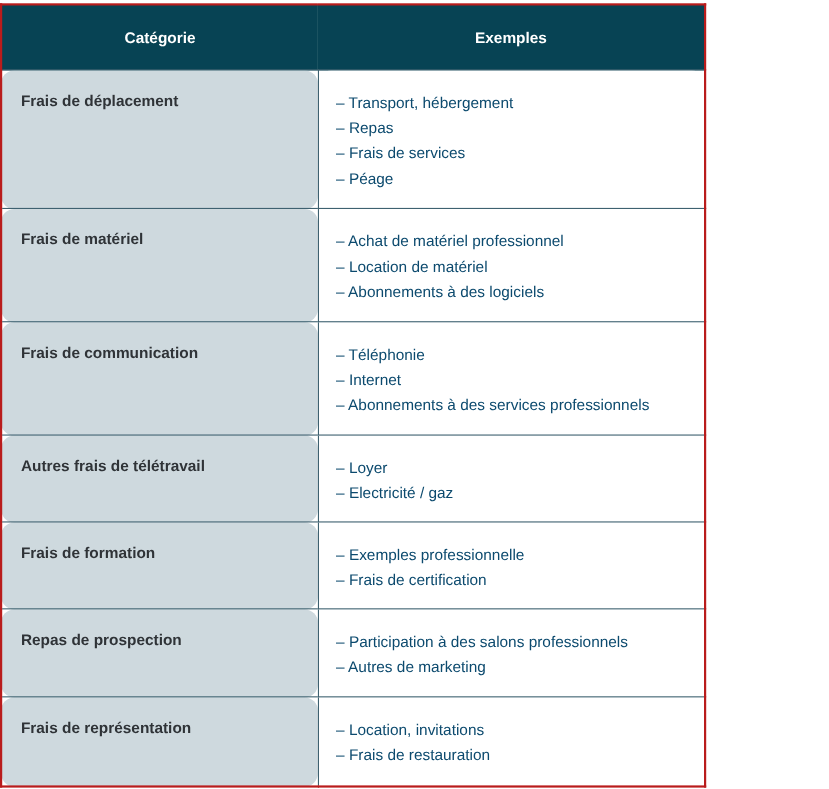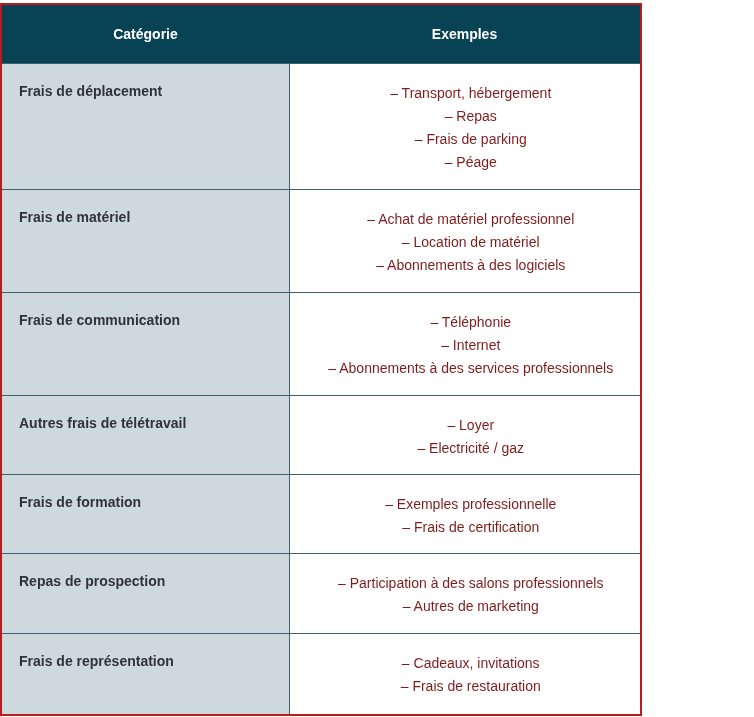--- a/index.html
+++ b/index.html
@@ -7,30 +7,29 @@
     .tbl {
       position: absolute; left: 0; top: 3px; width: 642px;
       border-collapse: collapse; table-layout: fixed;
       font-family: "Liberation Sans", sans-serif;
       border: 2px solid #b91c1c;
     }
     .tbl th {
       background: #074354; color: #ffffff; font-weight: bold; font-size: 14px;
       height: 58px; text-align: center; padding: 0;
     }
-    .tbl td { vertical-align: top; border-top: 1.5px solid #3e6170; }
+    .tbl td { vertical-align: top; border-top: 1.5px solid #3e6170; border-radius: 12px; }
     .tbl td.cat {
       width: 287px; background: #ced9de; color: #2f3337;
       font-weight: bold; font-size: 14px; padding: 19px 0 0 17px;
       border-right: 1.5px solid #3e6170; box-sizing: border-box;
     }
     .tbl td.ex {
-      background: #ffffff; color: #7f1d1d; font-size: 14px;
+      background: #ffffff; color: #0c4a6e; font-size: 14px;
       padding: 18px 4px 0 16px;
-      text-align: center;
     }
     .ex-line { line-height: 23px; height: 23px; white-space: nowrap; }
     col.c1 { width: 288px; }
   </style>
 </head>
 <body>
 
 <table class="tbl">
   <colgroup>
       <col class="c1">
@@ -41,21 +40,21 @@
       <th>Catégorie</th>
       <th>Exemples</th>
     </tr>
   </thead>
   <tbody>
     <tr style="height:126px">
       <td class="cat">Frais de déplacement</td>
       <td class="ex">
         <div class="ex-line">– Transport, hébergement</div>
         <div class="ex-line">– Repas</div>
-        <div class="ex-line">– Frais de parking</div>
+        <div class="ex-line">– Frais de services</div>
         <div class="ex-line">– Péage</div>
       </td>
     </tr>
     <tr style="height:103px">
       <td class="cat">Frais de matériel</td>
       <td class="ex">
         <div class="ex-line">– Achat de matériel professionnel</div>
         <div class="ex-line">– Location de matériel</div>
         <div class="ex-line">– Abonnements à des logiciels</div>
       </td>
@@ -85,18 +84,18 @@
     <tr style="height:80px">
       <td class="cat">Repas de prospection</td>
       <td class="ex">
         <div class="ex-line">– Participation à des salons professionnels</div>
         <div class="ex-line">– Autres de marketing</div>
       </td>
     </tr>
     <tr style="height:81px">
       <td class="cat">Frais de représentation</td>
       <td class="ex">
-        <div class="ex-line">– Cadeaux, invitations</div>
+        <div class="ex-line">– Location, invitations</div>
         <div class="ex-line">– Frais de restauration</div>
       </td>
     </tr>
   </tbody>
 </table>
 
 </body></html>

